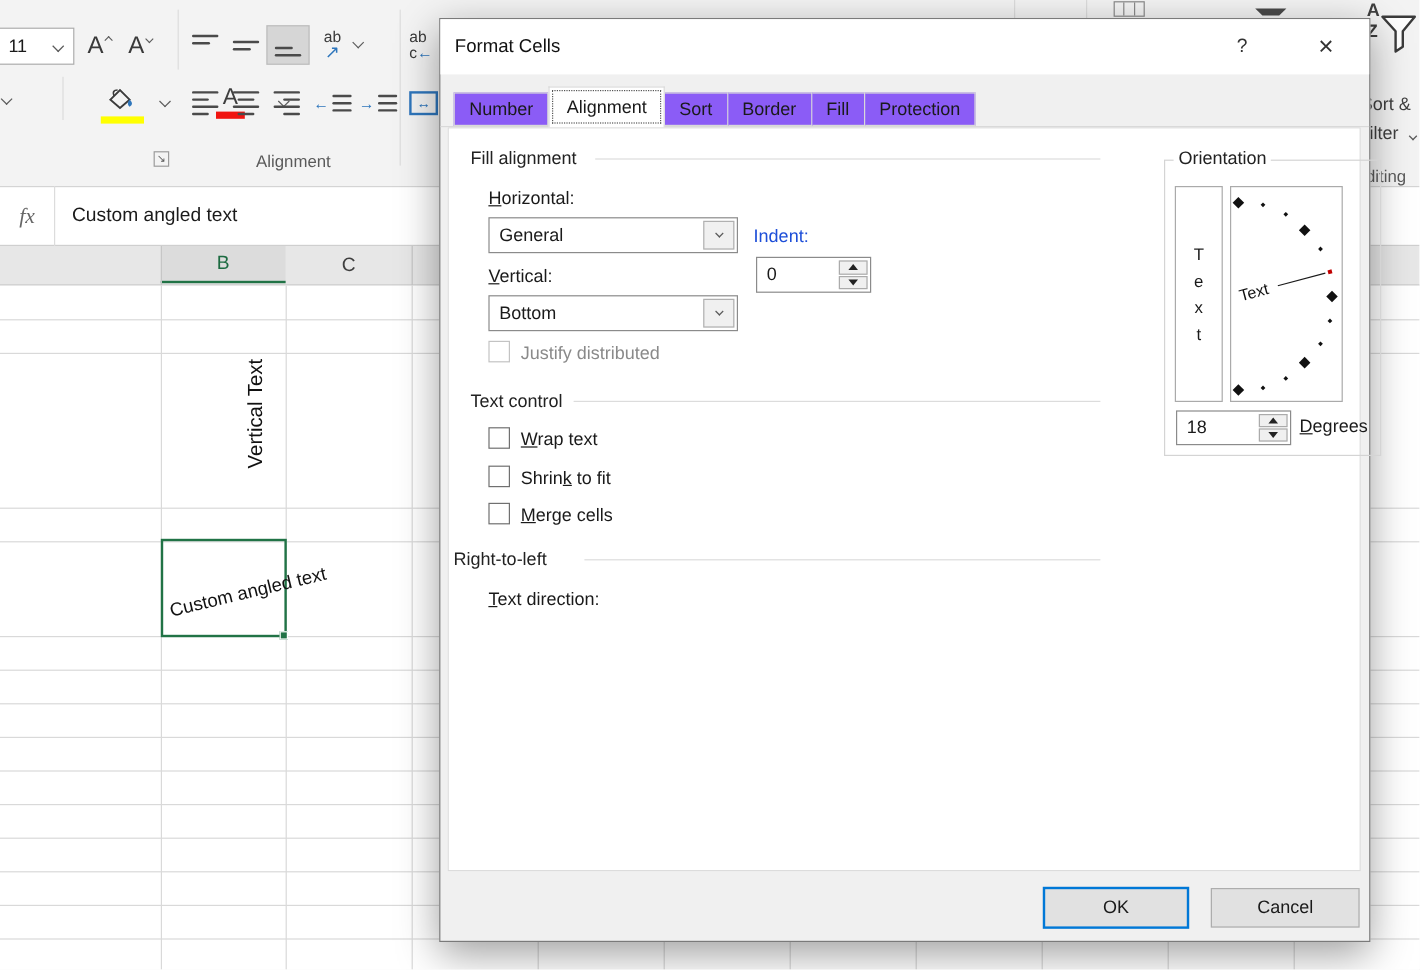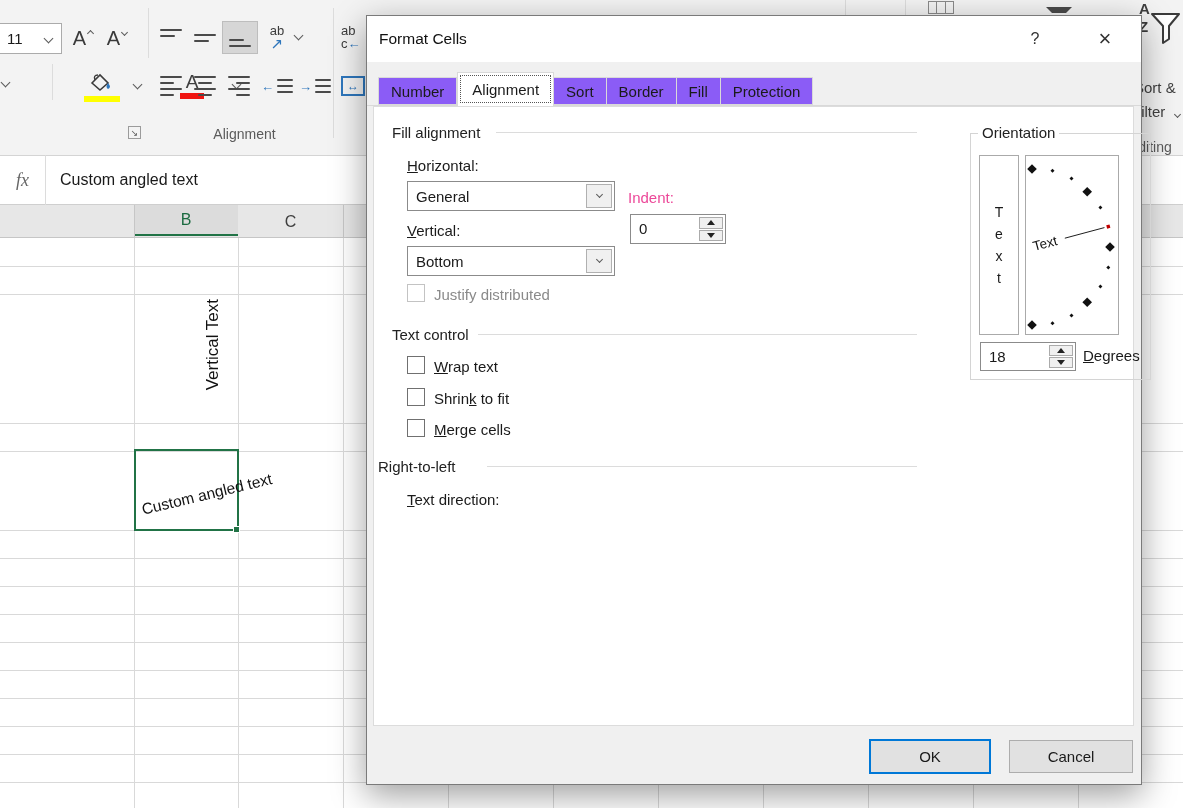--- a/index.html
+++ b/index.html
@@ -72,21 +72,21 @@
   .tab:first-child { border-left-width:1px; }
   .tab.active { height:34px; background:#fff; border-left-width:1px; border-bottom:none;
     margin-bottom:-1px; padding:0 14px; position:relative; z-index:2; outline:1px dotted #555;
     outline-offset:-4px; }
   #page { left:6px; top:90px; width:761px; height:620px; background:#fff;
     border:1px solid #dcdcdc; }
 
   .group-label { position:absolute; font-size:15px; color:#222; background:#fff; }
   .group-line { position:absolute; height:1px; background:#dcdcdc; }
   .fldlabel { position:absolute; font-size:15px; color:#1a1a1a; }
-  .fldlabel.dis { color:#ec4899; }
+  .fldlabel.dis { color:#1d4ed8; }
   .combo { position:absolute; height:30px; background:#fff; border:1px solid #8b8b8b;
     display:flex; align-items:center; font-size:15px; padding-left:8px; }
   .dd { position:absolute; right:2px; top:2px; bottom:2px; width:26px; background:#f0f0f0;
     border:1px solid #b0b0b0; display:flex; align-items:center; justify-content:center; }
   .spin { position:absolute; background:#fff; border:1px solid #8b8b8b; font-size:15px; }
   .spin .val { position:absolute; left:8px; top:5px; }
   .spincol { position:absolute; right:2px; top:2px; bottom:2px; width:24px; display:flex;
     flex-direction:column; gap:1px; }
   .spinbtn { flex:1; background:#f0f0f0; border:1px solid #ababab; display:flex;
     align-items:center; justify-content:center; }

